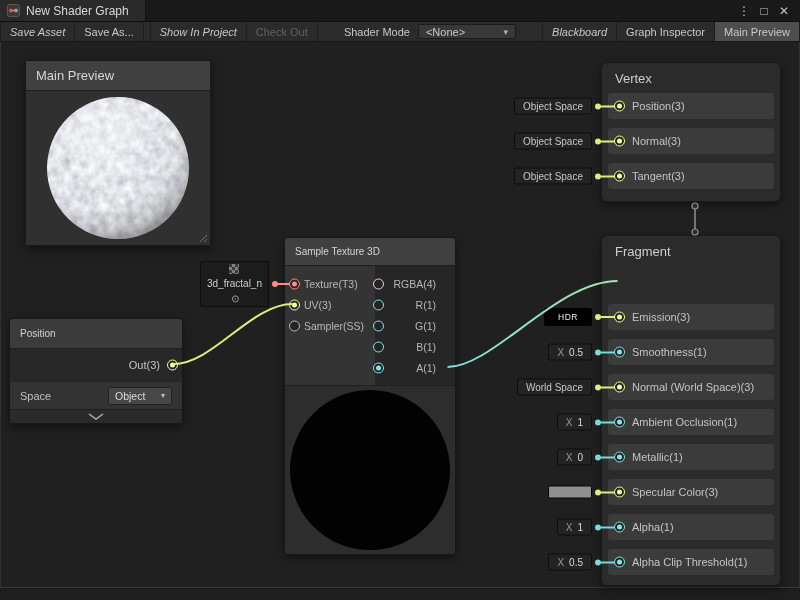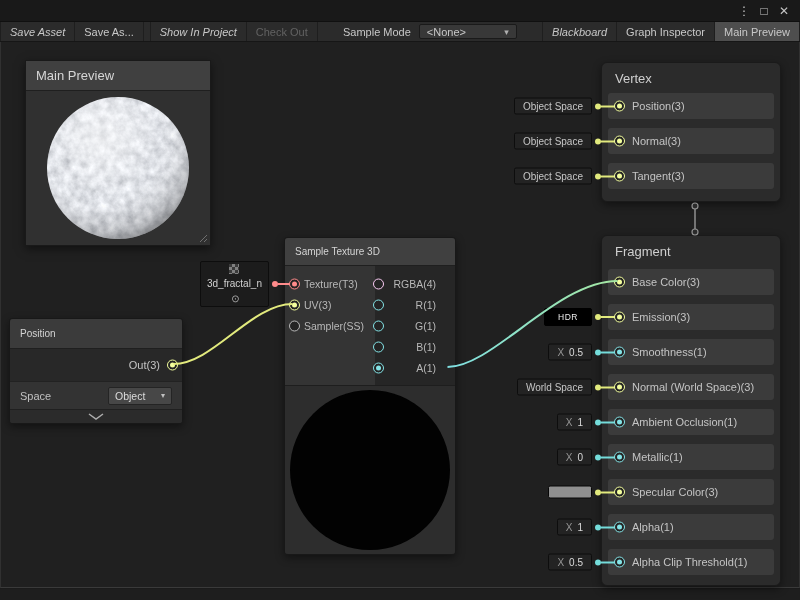--- a/index.html
+++ b/index.html
@@ -125,34 +125,43 @@
   .black-sphere { width:160px; height:160px; border-radius:50%; background:#020202; }
 
   
   .vertex-node { left:600px; top:20px; width:180px; height:140px; }
   .fragment-node { left:600px; top:193px; width:180px; height:351px; }
 </style>
 </head>
 <body>
 
 <div class="titlebar">
+  <div class="tab">
+    <svg width="13" height="13" viewBox="0 0 13 13">
+      <rect x="0.5" y="0.5" width="12" height="12" rx="2" fill="#3a3a3a" stroke="#5a5a5a"></rect>
+      <path d="M4 6.5 L9 6.5" stroke="#cccccc" stroke-width="1"></path>
+      <circle cx="4" cy="6.5" r="1.9" fill="#e05555"></circle>
+      <circle cx="9" cy="6.5" r="1.9" fill="#9a9a9a"></circle>
+    </svg>
+    <span class="tab-title">New Shader Graph</span>
+  </div>
   <div class="win-controls">
     <span class="win-btn">⋮</span>
     <span class="win-btn">□</span>
     <span class="win-btn">✕</span>
   </div>
 </div>
 
 <div class="toolbar">
   <div class="tbtn bl">Save Asset</div>
   <div class="tbtn">Save As...</div>
   <div class="tbtn bl gap">Show In Project</div>
   <div class="tbtn disabled">Check Out</div>
   <div class="tb-spacer"></div>
-  <div class="tb-label">Sample Mode</div>
+  <div class="tb-label">Shader Mode</div>
   <div class="tb-dropdown">
     <span>&lt;None&gt;</span>
     <span class="arrow">▾</span>
   </div>
   <div class="tb-spacer"></div>
   <div class="tbtn bl">Blackboard</div>
   <div class="tbtn">Graph Inspector</div>
   <div class="tbtn active">Main Preview</div>
 </div>
 
@@ -322,24 +331,20 @@
         <span class="conn-wire w-vec3"></span>
       </div>
     </div>
   </div>
 
   <div class="context-node fragment-node">
     <div class="context-title">
       <span>Fragment</span>
     </div>
 
-    <div class="block-row" style="top:33px">
-      <span class="port p-vec3 filled"></span>
-      <span class="block-label">Base Color(3)</span>
-    </div>
 
     <div class="block-row" style="top:68px">
       <span class="port p-vec3 filled"></span>
       <span class="block-label">Emission(3)</span>
       <div class="chip-conn">
         <span class="chip hdr">HDR</span>
         <span class="conn-dot d-vec3"></span>
         <span class="conn-wire w-vec3"></span>
       </div>
     </div>

